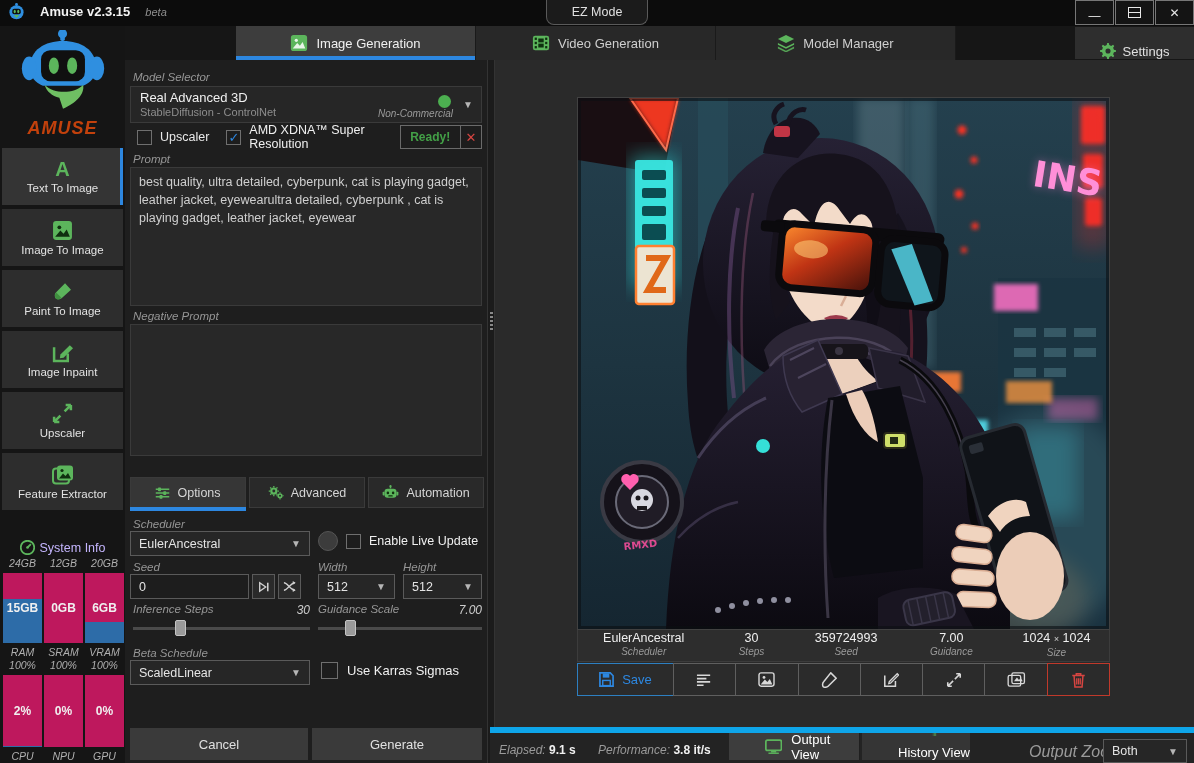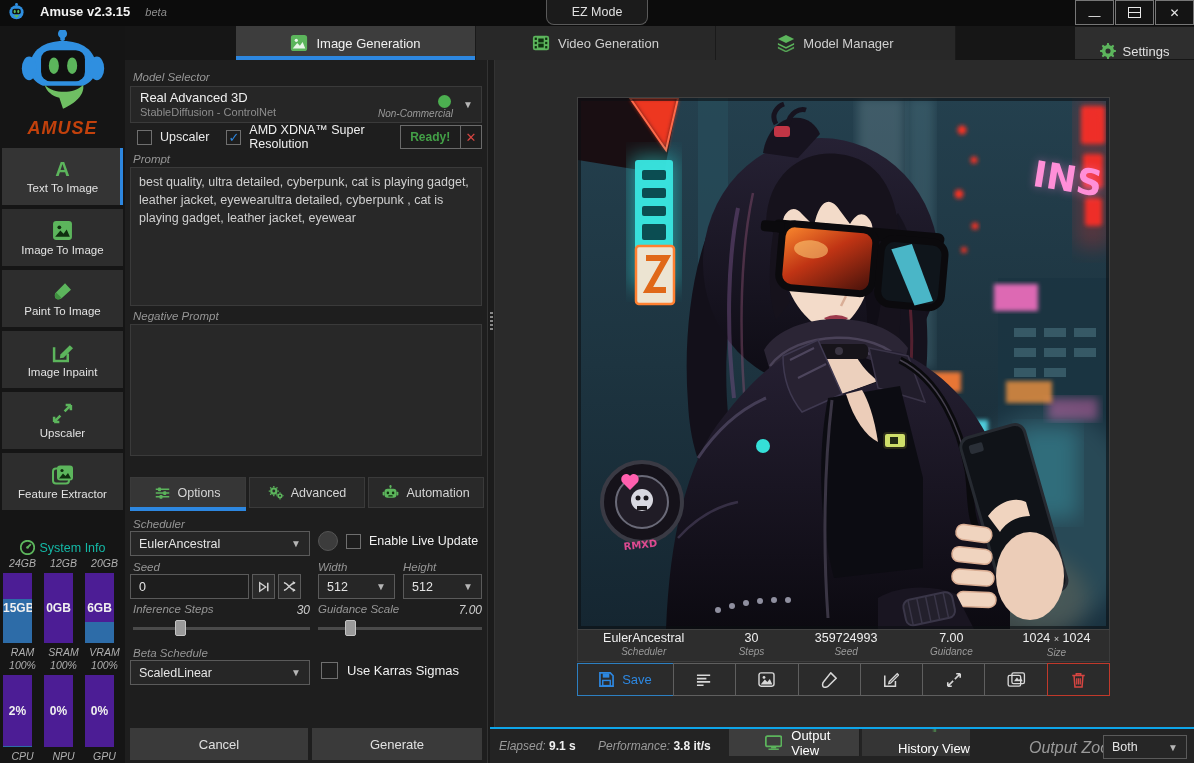--- a/index.html
+++ b/index.html
@@ -26,24 +26,24 @@
   .settings-btn { position:absolute; right:0; top:27px; width:119px; height:32px; background:#2e2e2e; display:flex; align-items:flex-end; justify-content:center; gap:7px; font-size:13px; color:#e0e0e0; cursor:pointer; }
 
   
   .sidebar { position:absolute; left:0; top:26px; width:125px; height:737px; background:#151515; }
   .logo { position:absolute; left:0; top:4px; width:125px; text-align:center; }
   .logo .amuse-word { font-size:18px; font-weight:bold; font-style:italic; color:#c2410c; letter-spacing:1px; margin-top:-2px; }
   .nav-item { position:absolute; left:2px; width:121px; height:57px; background:#2d2d2d; display:flex; flex-direction:column; align-items:center; justify-content:center; gap:3px; font-size:11.5px; color:#e2e2e2; cursor:pointer; }
   .nav-item.active { background:#343434; }
   .nav-item.active:after { content:""; position:absolute; right:0; top:0; bottom:0; width:3px; background:#2d87e0; }
   .green { color:#5cb55c; }
-  .sysinfo-h { position:absolute; left:0; top:514px; width:125px; display:flex; align-items:center; justify-content:center; gap:5px; font-size:12.5px; color:#14b8a6; }
+  .sysinfo-h { position:absolute; left:0; top:514px; width:125px; display:flex; align-items:center; justify-content:center; gap:5px; font-size:12.5px; color:#c4b5fd; }
   .gauge-col { position:absolute; width:39px; text-align:center; }
   .g-max { font-size:10.5px; font-style:italic; color:#b0b0b0; height:13px; }
-  .g-bar { position:relative; width:29px; background:#4c1d95; overflow:hidden; margin-top:3px; }
+  .g-bar { position:relative; width:39px; background:#be185d; overflow:hidden; margin-top:3px; }
   .g-bar.mem { height:70px; } .g-bar.util { height:72px; }
   .g-fill { position:absolute; left:0; bottom:0; width:100%; background:#2d6ca8; }
   .g-val { position:absolute; left:0; right:0; top:50%; transform:translateY(-50%); font-size:12px; font-weight:bold; color:#f0f0f0; z-index:2; }
   .g-lab { font-size:10.5px; font-style:italic; color:#b0b0b0; margin-top:3px; }
 
   
   .left-panel { position:absolute; left:125px; top:60px; width:362px; height:703px; background:#1e1e1e; }
   .flabel { font-size:11.5px; font-style:italic; color:#969696; }
   .model-box { position:absolute; left:5px; top:26px; width:352px; height:37px; background:#262626; border:1px solid #3a3a3a; cursor:pointer; }
   .model-box .nm { position:absolute; left:9px; top:3px; font-size:13px; color:#f0f0f0; }
@@ -86,21 +86,21 @@
   .meta-cell .v { font-size:12.5px; color:#efefef; line-height:15px; }
   .meta-cell .l { font-size:10px; font-style:italic; color:#9a9a9a; line-height:11px; }
   .seed-link { color:#4596d1; cursor:pointer; }
   .size-x { font-size:9px; font-style:italic; color:#cfcfcf; }
   .out-btns { width:533px; height:33px; display:flex; margin-top:1px; }
   .obtn { flex:1; height:33px; border:1px solid #5f5f5f; margin-left:-1px; display:flex; align-items:center; justify-content:center; gap:8px; color:#d8d8d8; cursor:pointer; background:#2b2b2b; }
   .obtn.save { flex:1.55; margin-left:0; border:1px solid #2d7fc1; color:#2d87e0; font-size:13px; }
   .obtn.danger { border:1px solid #c0392b; z-index:2; }
 
   
-  .bottombar { position:absolute; left:490px; top:727px; width:704px; height:36px; background:#232323; border-top:2px solid #0ea5e9; }
+  .bottombar { position:absolute; left:490px; top:727px; width:704px; height:36px; background:#232323; border-top:6px solid #0ea5e9; }
   .stat { position:absolute; top:10px; font-size:12px; }
   .stat .sl { font-style:italic; color:#9a9a9a; }
   .stat .sv { color:#f0f0f0; font-weight:bold; }
   .view-btn { position:absolute; top:0; height:27px; display:flex; align-items:center; justify-content:flex-start; gap:9px; font-size:13px; color:#ffffff; background:#3d3d3d; cursor:pointer; padding-left:36px; overflow:hidden; }
   .oz-label { position:absolute; top:10px; font-size:16px; font-style:italic; color:#9a9a9a; }
   .oz-dd { position:absolute; top:6px; width:84px; height:24px; }
 </style>
 </head>
 <body>
 

